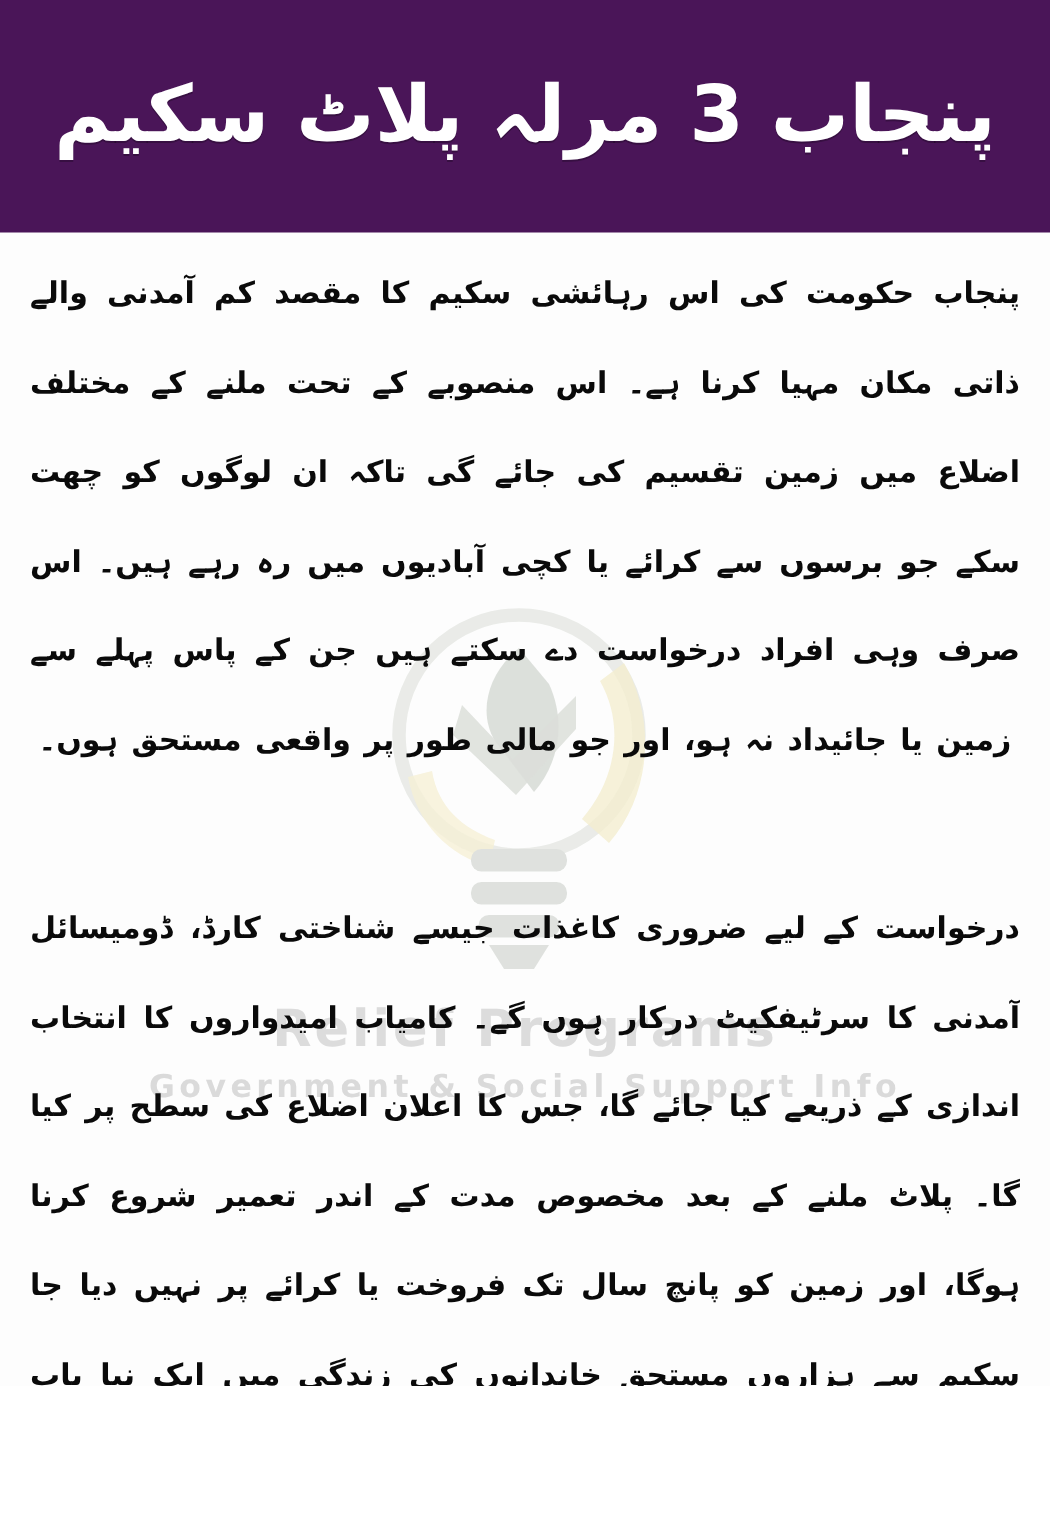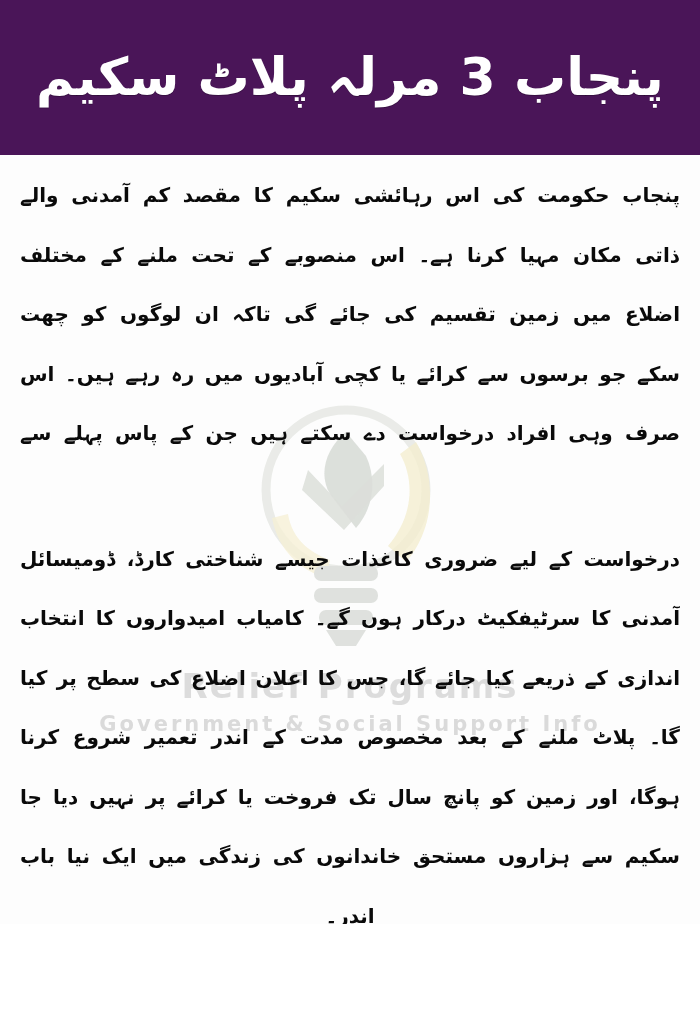--- a/index.html
+++ b/index.html
@@ -118,20 +118,21 @@
     <div class="wm-tagline">Government &amp; Social Support Info</div>
   </div>
 
   <div class="article" dir="rtl">
     <div class="para">
         <div class="line">پنجاب حکومت کی اس رہائشی سکیم کا مقصد کم آمدنی والے افراد کو ان کا</div>
         <div class="line">ذاتی مکان مہیا کرنا ہے۔ اس منصوبے کے تحت ملنے کے مختلف</div>
         <div class="line">اضلاع میں زمین تقسیم کی جائے گی تاکہ ان لوگوں کو چھت فراہم کی جا</div>
         <div class="line">سکے جو برسوں سے کرائے یا کچی آبادیوں میں رہ رہے ہیں۔ اس میں</div>
         <div class="line">صرف وہی افراد درخواست دے سکتے ہیں جن کے پاس پہلے سے کوئی</div>
+        <div class="line line-last">زمین یا جائیداد نہ ہو، اور جو مالی طور پر واقعی مستحق ہوں۔</div>
       </div>
     <div class="para">
         <div class="line">درخواست کے لیے ضروری کاغذات جیسے شناختی کارڈ، ڈومیسائل اور</div>
         <div class="line">آمدنی کا سرٹیفکیٹ درکار ہوں گے۔ کامیاب امیدواروں کا انتخاب قرعہ</div>
         <div class="line">اندازی کے ذریعے کیا جائے گا، جس کا اعلان اضلاع کی سطح پر کیا جائے</div>
         <div class="line">گا۔ پلاٹ ملنے کے بعد مخصوص مدت کے اندر تعمیر شروع کرنا لازمی</div>
         <div class="line">ہوگا، اور زمین کو پانچ سال تک فروخت یا کرائے پر نہیں دیا جا سکتا۔ اس</div>
         <div class="line">سکیم سے ہزاروں مستحق خاندانوں کی زندگی میں ایک نیا باب شروع</div>
         <div class="line line-last">اندر۔</div>
       </div>

